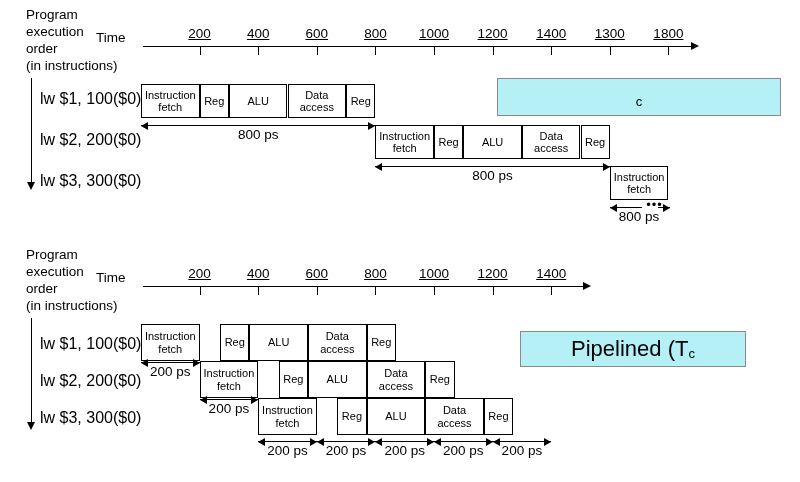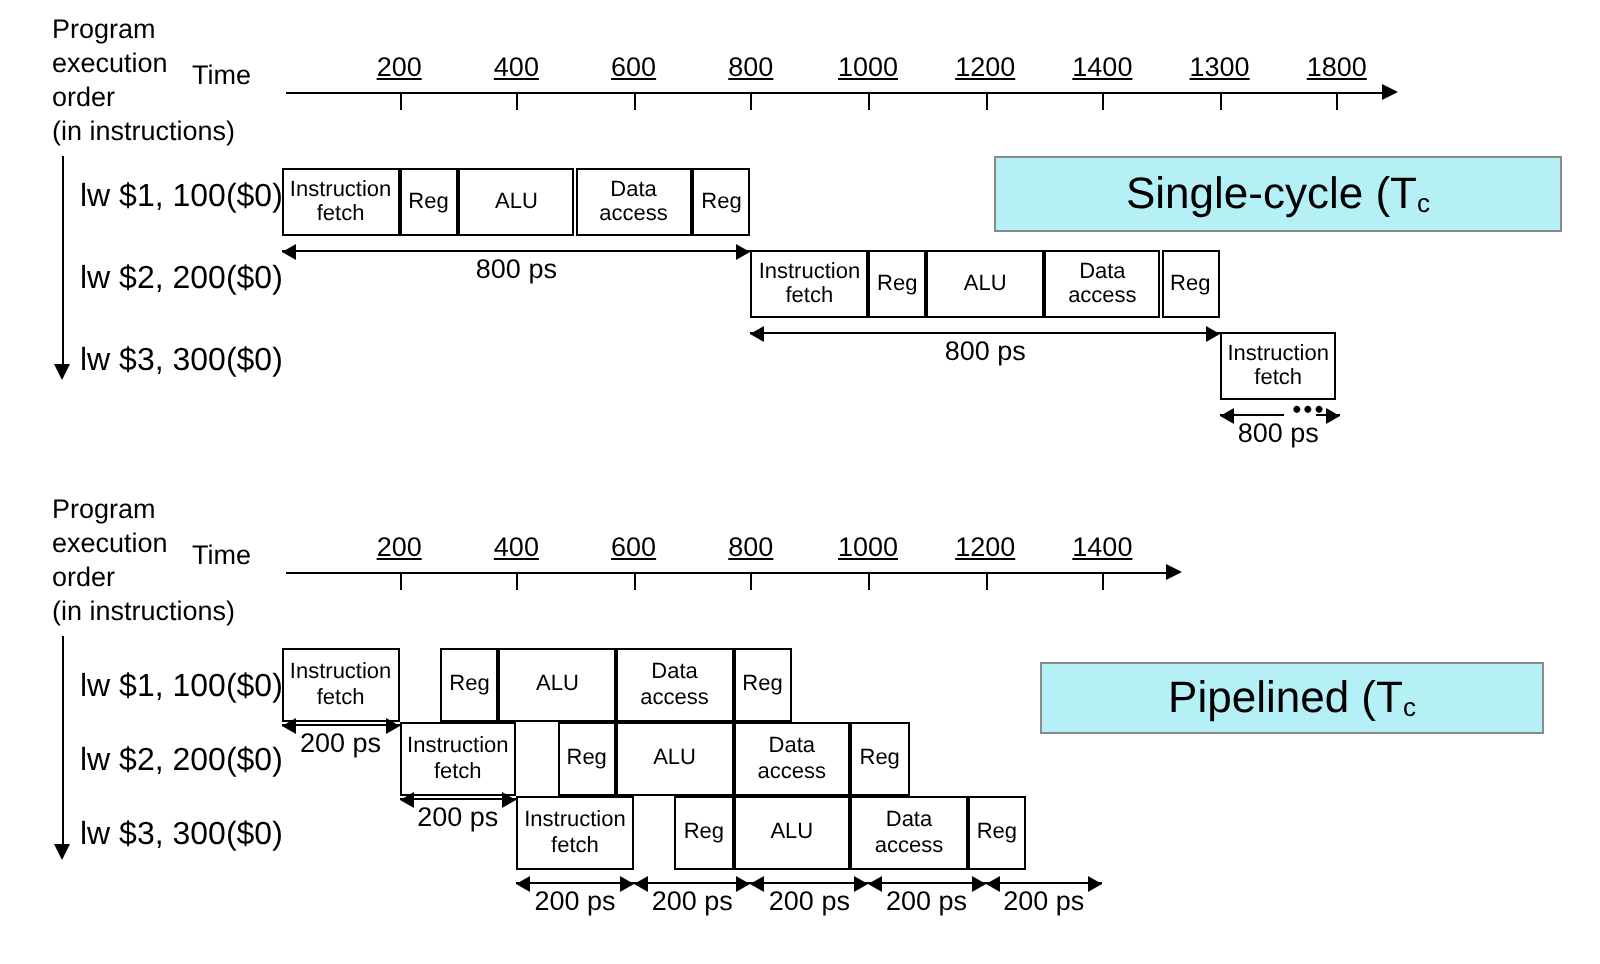--- a/index.html
+++ b/index.html
@@ -274,21 +274,20 @@
       </div>
       <div class="measure-label" style="left: 639.1px; top: 209px;">800 ps</div>
       <div class="ellipsis-mark" style="left: 646.132px; top: 197px;">•••</div>
       <div class="measure" style="left: 658.4px; width: 12px; top: 202px;">
         <span class="bar"></span>
         <span class="head-r"></span>
       </div>
     </div>
 
   <div class="callout" style="left:497px;top:78px;width:284px;height:38px;">
-    <span>Single-cycle (T</span>
       <sub>c</sub>
   </div>
 </div>
 
 <div class="diagram" id="diagram-pipelined">
 
   <div class="axis-header">
     <div>Program</div>
     <div>execution</div>
     <div>order</div>
@@ -440,17 +439,17 @@
       </div>
       <div class="measure-label" style="left: 463.3px; top: 203px;">200 ps</div>
       <div class="measure" style="left: 492.6px; width: 58.6px; top: 196px;">
         <span class="head-l"></span>
         <span class="bar"></span>
         <span class="head-r"></span>
       </div>
       <div class="measure-label" style="left: 521.9px; top: 203px;">200 ps</div>
     </div>
 
-  <div class="callout" style="left:520px;top:91px;width:252px;height:36px;">
+  <div class="callout" style="left:520px;top:91px;width:226px;height:36px;">
     <span>Pipelined (T</span>
       <sub>c</sub>
   </div>
 </div>
 
 </body></html>

